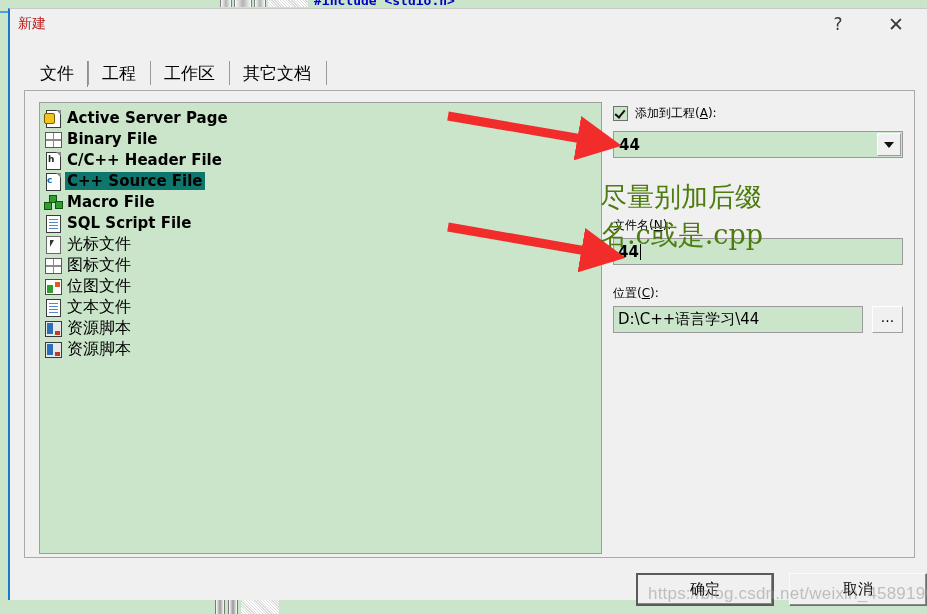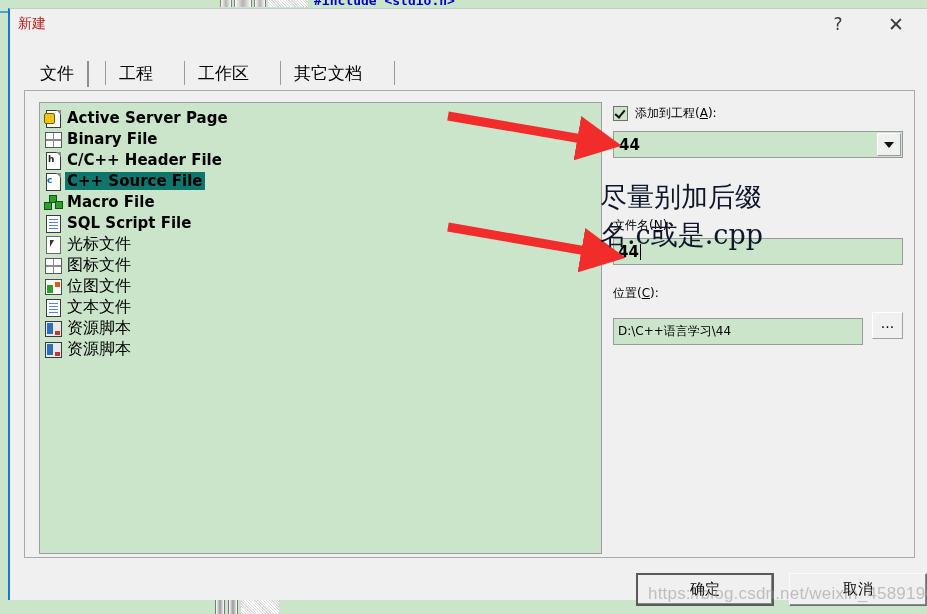--- a/index.html
+++ b/index.html
@@ -118,21 +118,20 @@
   #help-button { right: 66px; }
   #close-button { right: 8px; font-size: 19px; }
 
   
   #tabstrip {
     position: absolute;
     left: 16px; top: 47px;
     height: 32px;
     display: flex;
     align-items: flex-end;
-    gap: 17px;
   }
   .tab {
     height: 30px;
     padding: 0 14px;
     display: flex;
     align-items: center;
     font-size: 17px;
     color: #000;
     font-family: "DejaVu Sans", sans-serif;
     background: #f0f0f0;
@@ -440,23 +439,23 @@
   }
 
   #location-label { margin-top: 20px; display: block; }
   #location-row {
     display: flex;
     align-items: center;
     margin-top: 4px;
   }
   #location-input {
     flex: 1 1 auto;
-    margin-top: 12px;
+    margin-top: 0;
     font-weight: normal;
-    font-size: 12px;
+    font-size: 15px;
   }
   #location-browse-button {
     width: 31px; height: 27px;
     margin-left: 9px;
     background: #f0f0f0;
     border: 1px solid #a0a0a0;
     border-top-color: #ffffff;
     border-left-color: #ffffff;
     display: flex;
     align-items: center;
@@ -508,21 +507,21 @@
   #annotations {
     position: absolute;
     left: 0; top: 0;
     width: 927px; height: 614px;
     pointer-events: none;
   }
   #annotation-text {
     position: absolute;
     left: 600px; top: 178px;
     width: 320px;
-    color: #0f172a;
+    color: #4d7c0f;
     font-family: "DejaVu Serif", serif;
     font-size: 27px;
     line-height: 38px;
     white-space: nowrap;
   }
   #annotation-text .line2 { display: block; }
 
   
   #watermark {
     position: absolute;

